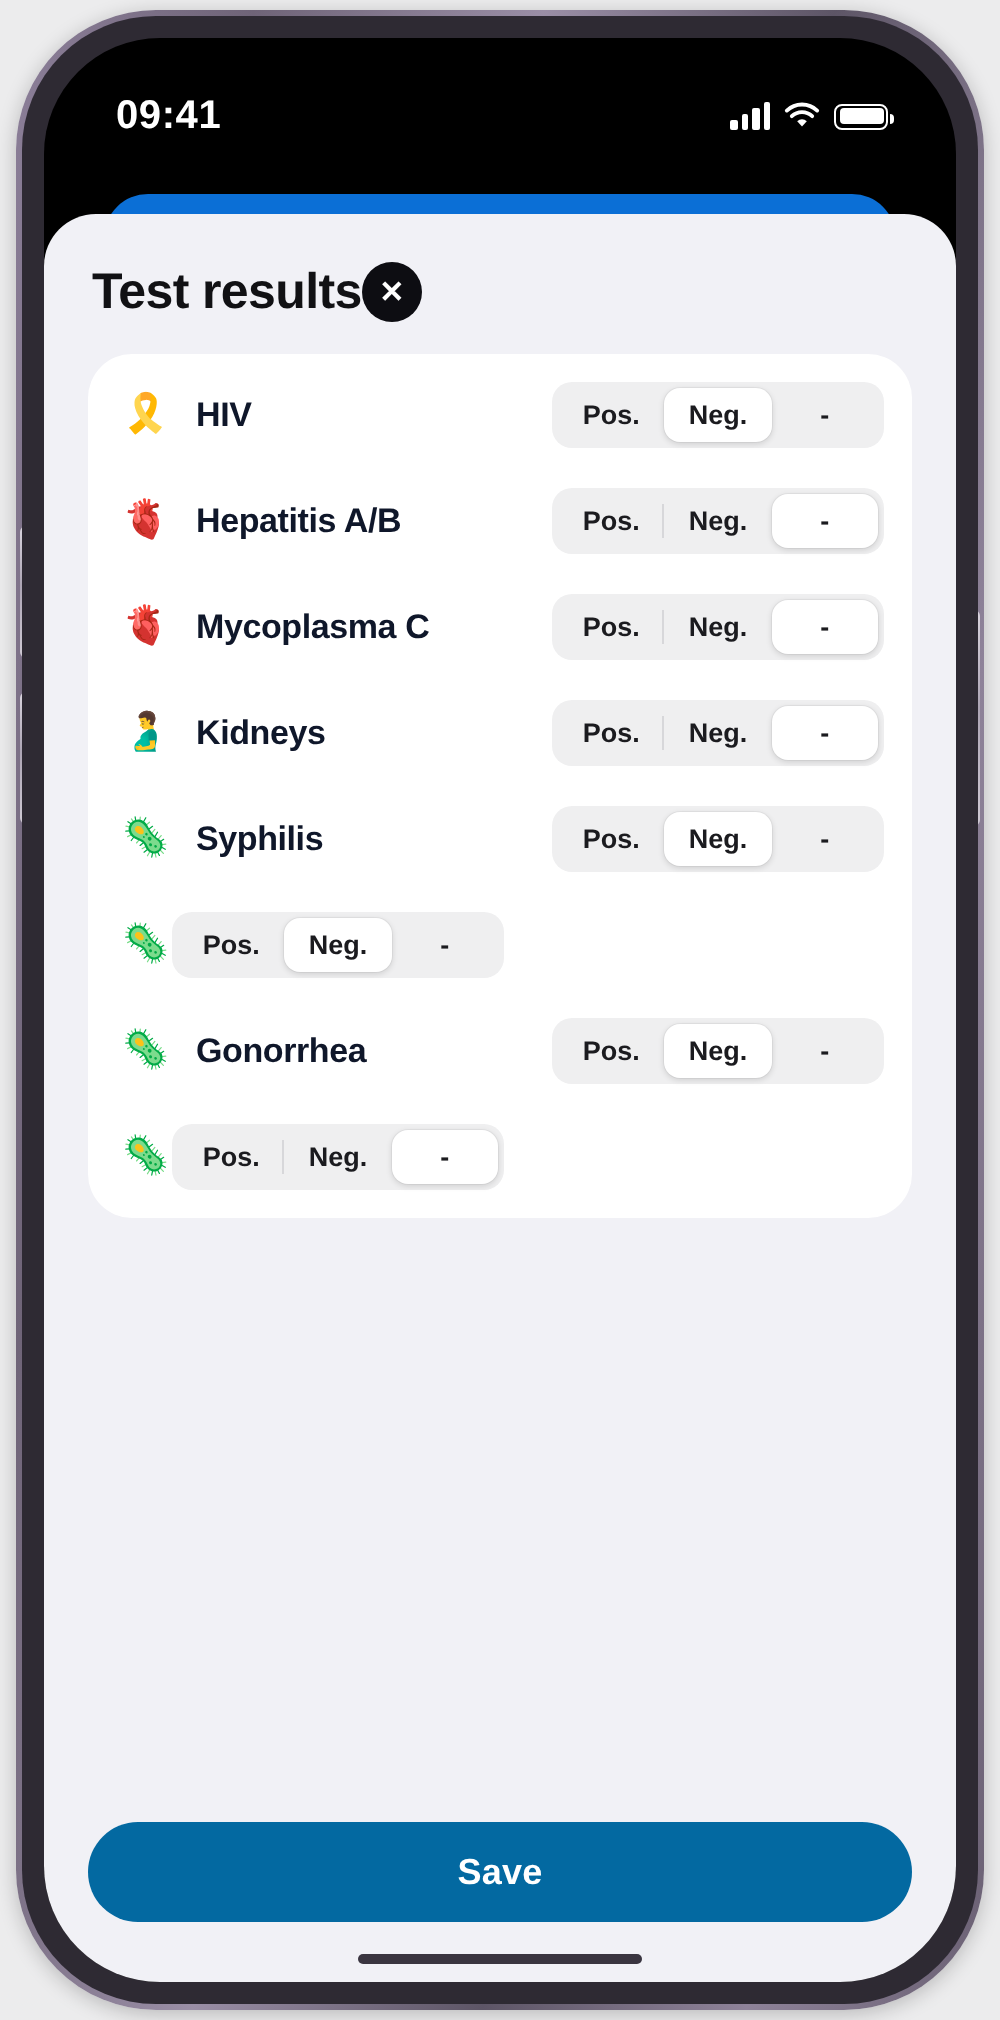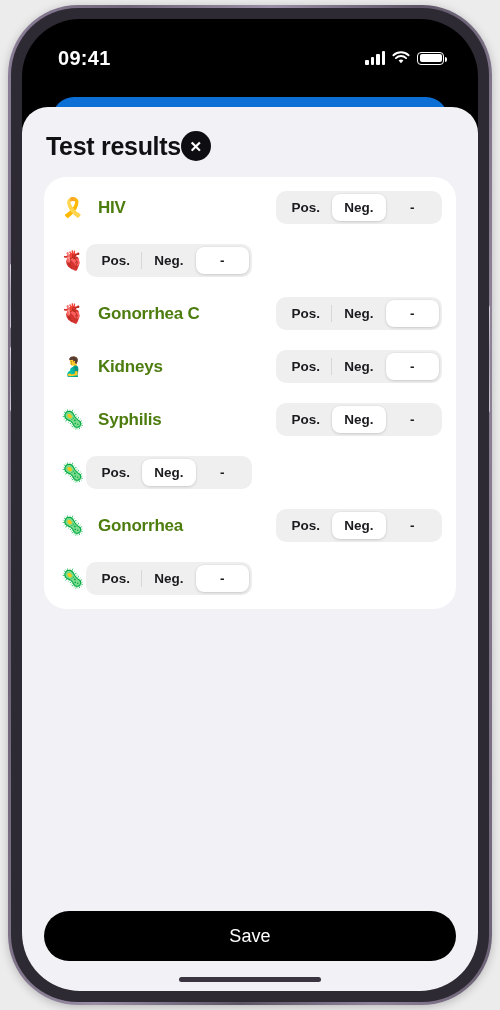--- a/index.html
+++ b/index.html
@@ -83,21 +83,21 @@
   
   .sheet-body { flex: 1 1 auto; padding: 0 22px; overflow: hidden; }
   .list-card { background: #fff; border-radius: 22px; padding: 4px 0; }
   .row {
     display: flex; align-items: center;
     height: 53px; padding: 0 14px 0 16px;
   }
   .row-icon { width: 26px; font-size: 19px; line-height: 1; text-align: center; flex: 0 0 auto; }
   .row-label {
     flex: 1 1 auto; margin-left: 12px;
-    font-size: 17px; font-weight: 700; color: #4d7c0f; letter-spacing: -.2px;
+    font-size: 17px; font-weight: 700; color: #0f172a; letter-spacing: -.2px;
     white-space: nowrap; overflow: hidden;
   }
 
   
   .seg {
     flex: 0 0 auto; display: flex; align-items: center;
     background: #efeff0; border-radius: 10px; height: 33px; width: 166px;
     position: relative; padding: 3px;
   }
   .seg-opt {
@@ -112,21 +112,21 @@
   }
   .seg-div {
     position: absolute; top: 8px; bottom: 8px; width: 1px; background: #d7d7da; z-index: 1;
   }
   .seg-div.d1 { left: 33.3%; }
 
   
   .sheet-foot { flex: 0 0 auto; padding: 0 22px 30px 22px; }
   .save-btn {
     width: 100%; height: 50px; border-radius: 26px; border: none;
-    background: #000000; color: #fff; font-size: 18px; font-weight: 400;
+    background: #0369a1; color: #fff; font-size: 18px; font-weight: 700;
     font-family: inherit; cursor: pointer; letter-spacing: .1px;
   }
   .home-bar {
     position: absolute; left: 50%; transform: translateX(-50%); bottom: 9px;
     width: 142px; height: 5px; border-radius: 3px; background: #3a3540; z-index: 9;
   }
 </style>
 </head>
 <body>
 
@@ -175,30 +175,31 @@
                   <span class="row-icon">🎗️</span>
                   <span class="row-label">HIV</span>
                   <div class="seg">
                     <button class="seg-opt">Pos.</button>
                     <button class="seg-opt selected">Neg.</button>
                     <button class="seg-opt">-</button>
                   </div>
                 </div>
                 <div class="row">
                   <span class="row-icon">🫀</span>
+                  <span class="row-label">Hepatitis A/B</span>
                   <div class="seg">
                     <button class="seg-opt">Pos.</button>
                     <button class="seg-opt">Neg.</button>
                     <button class="seg-opt selected">-</button>
                     <span class="seg-div d1"></span>
                   </div>
                 </div>
                 <div class="row">
                   <span class="row-icon">🫀</span>
-                  <span class="row-label">Gonorrhea C</span>
+                  <span class="row-label">Mycoplasma C</span>
                   <div class="seg">
                     <button class="seg-opt">Pos.</button>
                     <button class="seg-opt">Neg.</button>
                     <button class="seg-opt selected">-</button>
                     <span class="seg-div d1"></span>
                   </div>
                 </div>
                 <div class="row">
                   <span class="row-icon">🫃</span>
                   <span class="row-label">Kidneys</span>

